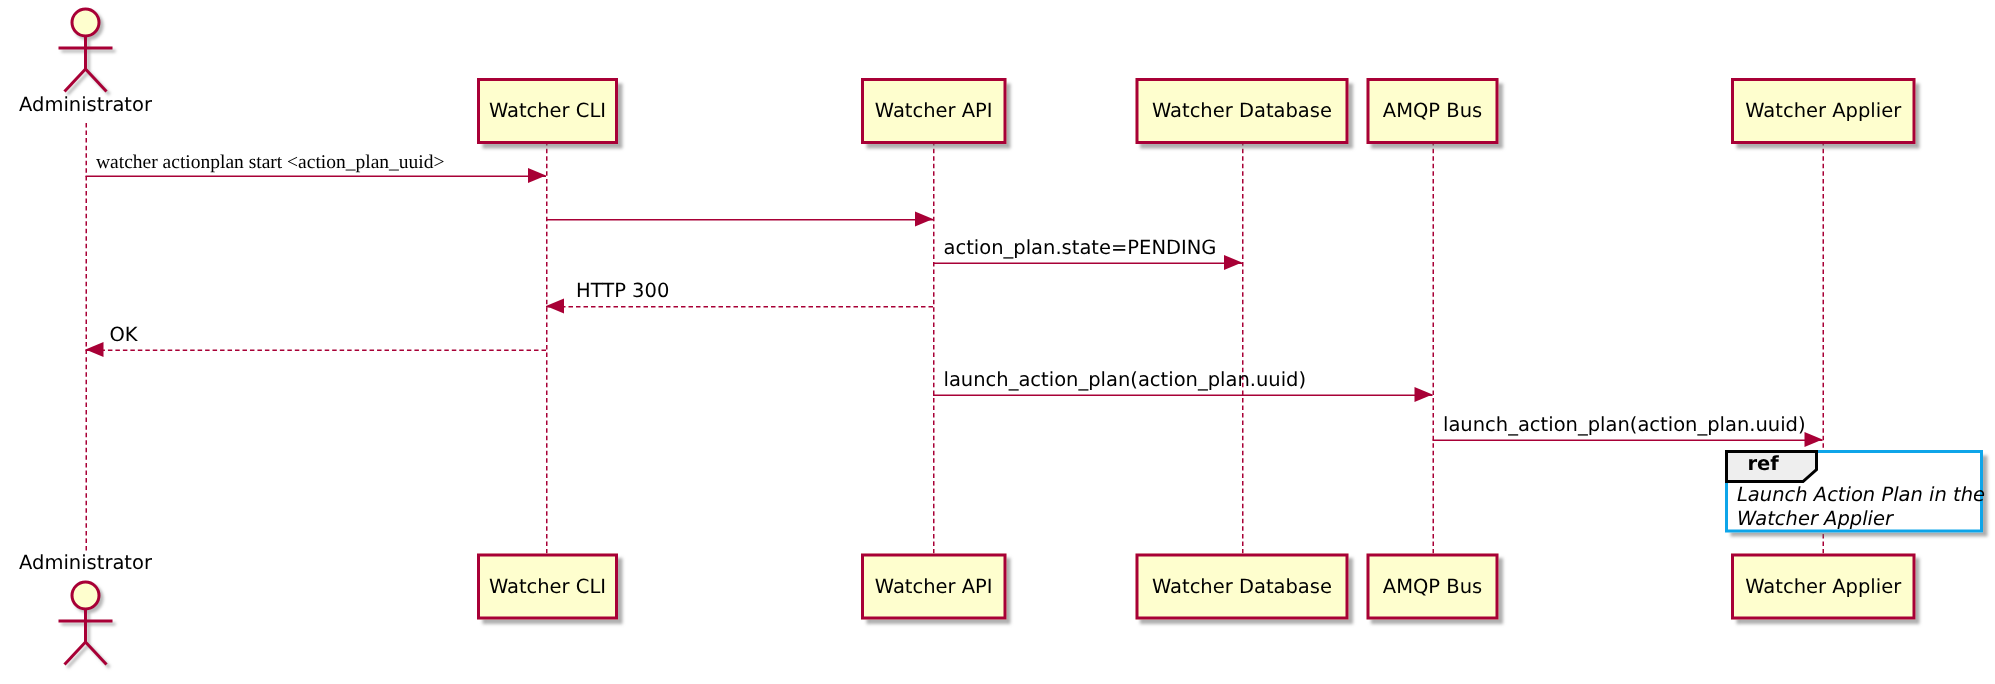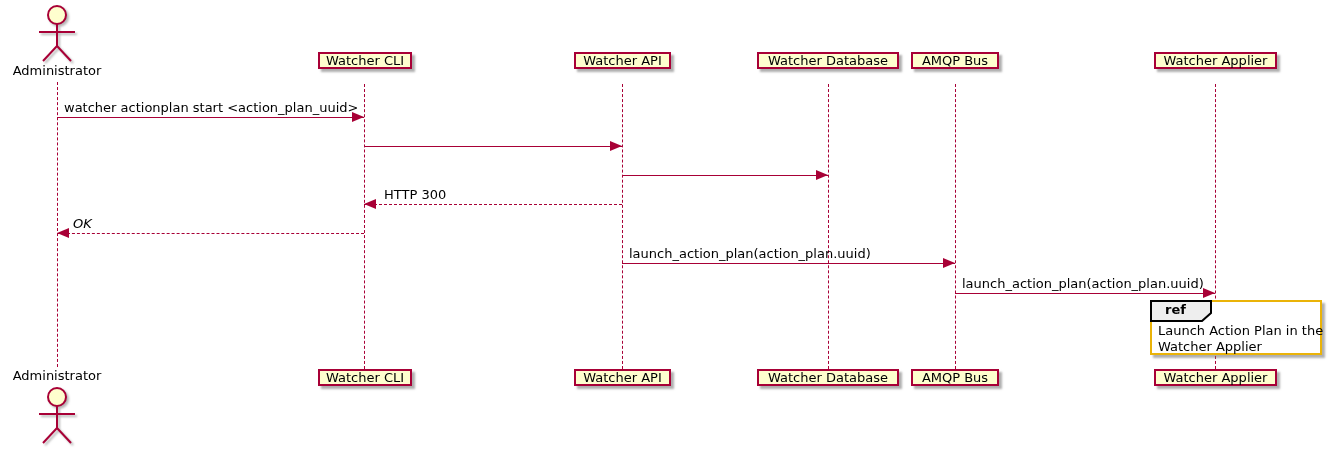--- a/index.html
+++ b/index.html
@@ -13,21 +13,21 @@
     font-size: 13px;
   }
   .lifeline {
     position: absolute;
     width: 0;
     border-left: 1px dashed #A80036;
     z-index: 0;
   }
   .pbox {
     position: absolute;
-    height: 17px;
+    height: 44px;
     box-sizing: border-box;
     background: #FEFECE;
     border: 2px solid #A80036;
     box-shadow: 3px 3px 2px rgba(110,110,110,0.55);
     display: flex;
     align-items: center;
     justify-content: center;
     white-space: nowrap;
     z-index: 2;
   }
@@ -58,30 +58,30 @@
     border-top: 5px solid transparent;
     border-bottom: 5px solid transparent;
     border-right: 12px solid #A80036;
   }
   .ref-box {
     position: absolute;
     left: 1150px; top: 300px;
     width: 172px; height: 55px;
     box-sizing: border-box;
     background: #ffffff;
-    border: 2px solid #eab308;
+    border: 2px solid #0ea5e9;
     box-shadow: 3px 3px 2px rgba(110,110,110,0.55);
     z-index: 3;
   }
   .ref-tab { position: absolute; top: -2px; left: -2px; }
   .ref-keyword {
     position: absolute; top: 0px; left: 13px;
     font-weight: bold;
   }
-  .ref-text { position: absolute; left: 6px; top: 21px; line-height: 16px; white-space: nowrap; }
+  .ref-text { position: absolute; left: 6px; top: 21px; line-height: 16px; white-space: nowrap; font-style: italic; }
 </style>
 </head>
 <body>
 
 <div id="canvas">
 
   <div class="lifeline" style="left:57px;  top:82px; height:285px;"></div>
   <div class="lifeline" style="left:364px; top:84px; height:285px;"></div>
   <div class="lifeline" style="left:622px; top:84px; height:285px;"></div>
   <div class="lifeline" style="left:828px; top:84px; height:285px;"></div>
@@ -135,35 +135,36 @@
   <div class="pbox" style="left:757px;  top:369px; width:142px;">
       <span>Watcher Database</span>
     </div>
   <div class="pbox" style="left:911px;  top:369px; width:88px;">
       <span>AMQP Bus</span>
     </div>
   <div class="pbox" style="left:1154px; top:369px; width:123px;">
       <span>Watcher Applier</span>
     </div>
 
-  <div class="msg-label" style="left:64px; top:100px;">watcher actionplan start &lt;action_plan_uuid&gt;</div>
+  <div class="msg-label" style="left:64px; top:100px;font-family:Liberation Serif, serif;">watcher actionplan start &lt;action_plan_uuid&gt;</div>
   <div class="msg-line solid" style="left:57px; top:117px; width:307px;"></div>
   <div class="arrow-r" style="left:352px; top:112px;"></div>
 
   <div class="msg-line solid" style="left:364px; top:146px; width:258px;"></div>
   <div class="arrow-r" style="left:610px; top:141px;"></div>
 
+  <div class="msg-label" style="left:629px; top:158px;">action_plan.state=PENDING</div>
   <div class="msg-line solid" style="left:622px; top:175px; width:206px;"></div>
   <div class="arrow-r" style="left:816px; top:170px;"></div>
 
   <div class="msg-label" style="left:384px; top:187px;">HTTP 300</div>
   <div class="msg-line dashed" style="left:364px; top:204px; width:258px;"></div>
   <div class="arrow-l" style="left:364px; top:199px;"></div>
 
-  <div class="msg-label" style="left:73px; top:216px;font-style:italic;">OK</div>
+  <div class="msg-label" style="left:73px; top:216px;">OK</div>
   <div class="msg-line dashed" style="left:57px; top:233px; width:307px;"></div>
   <div class="arrow-l" style="left:57px; top:228px;"></div>
 
   <div class="msg-label" style="left:629px; top:246px;">launch_action_plan(action_plan.uuid)</div>
   <div class="msg-line solid" style="left:622px; top:263px; width:333px;"></div>
   <div class="arrow-r" style="left:943px; top:258px;"></div>
 
   <div class="msg-label" style="left:962px; top:276px;">launch_action_plan(action_plan.uuid)</div>
   <div class="msg-line solid" style="left:955px; top:293px; width:260px;"></div>
   <div class="arrow-r" style="left:1203px; top:288px;"></div>

